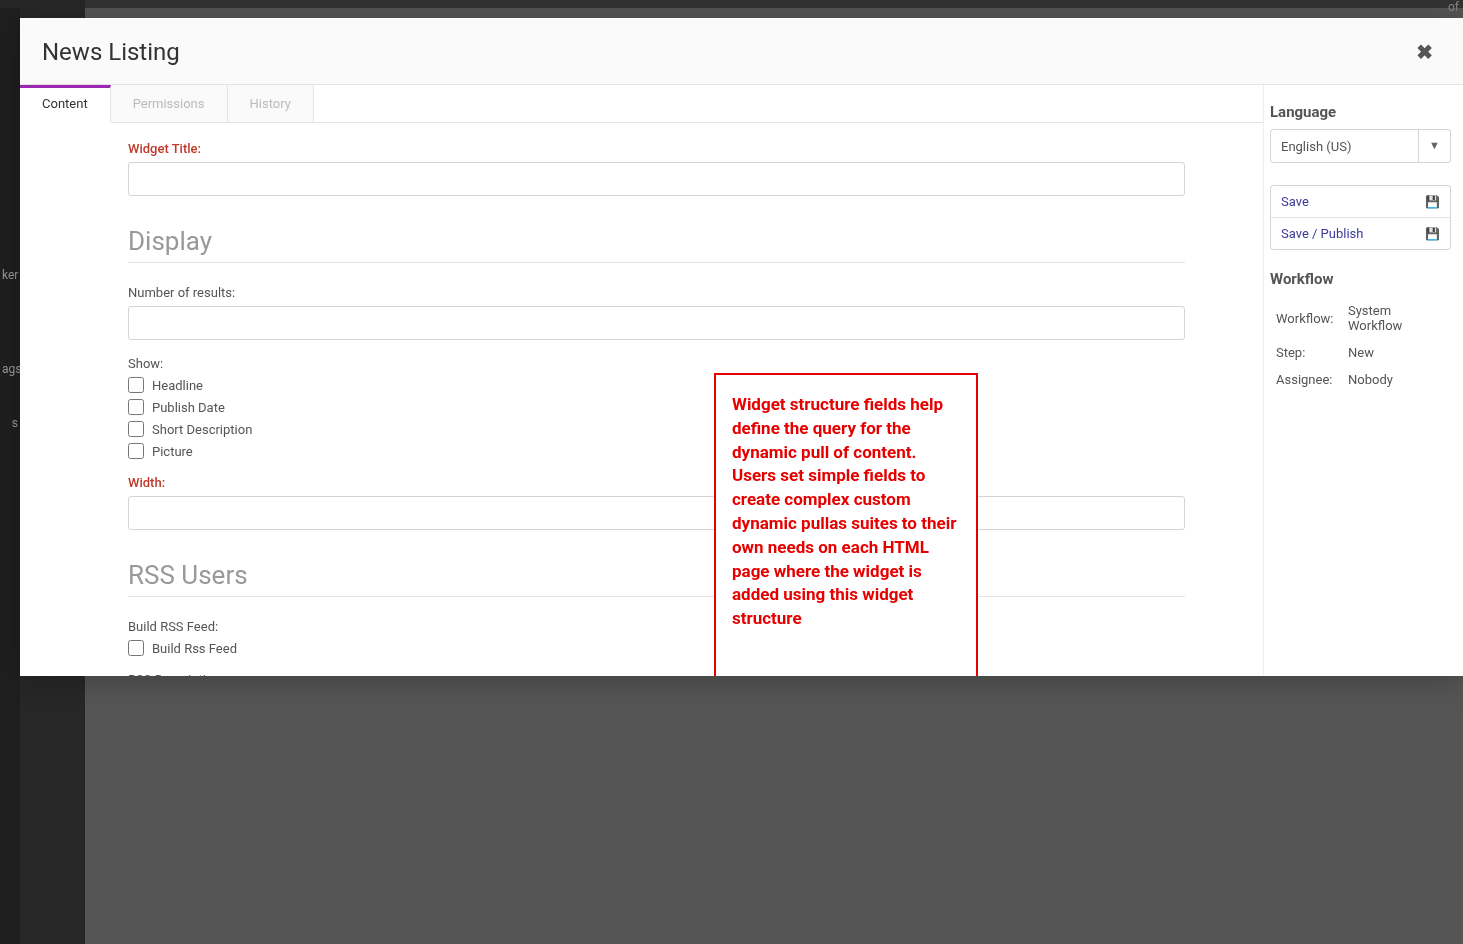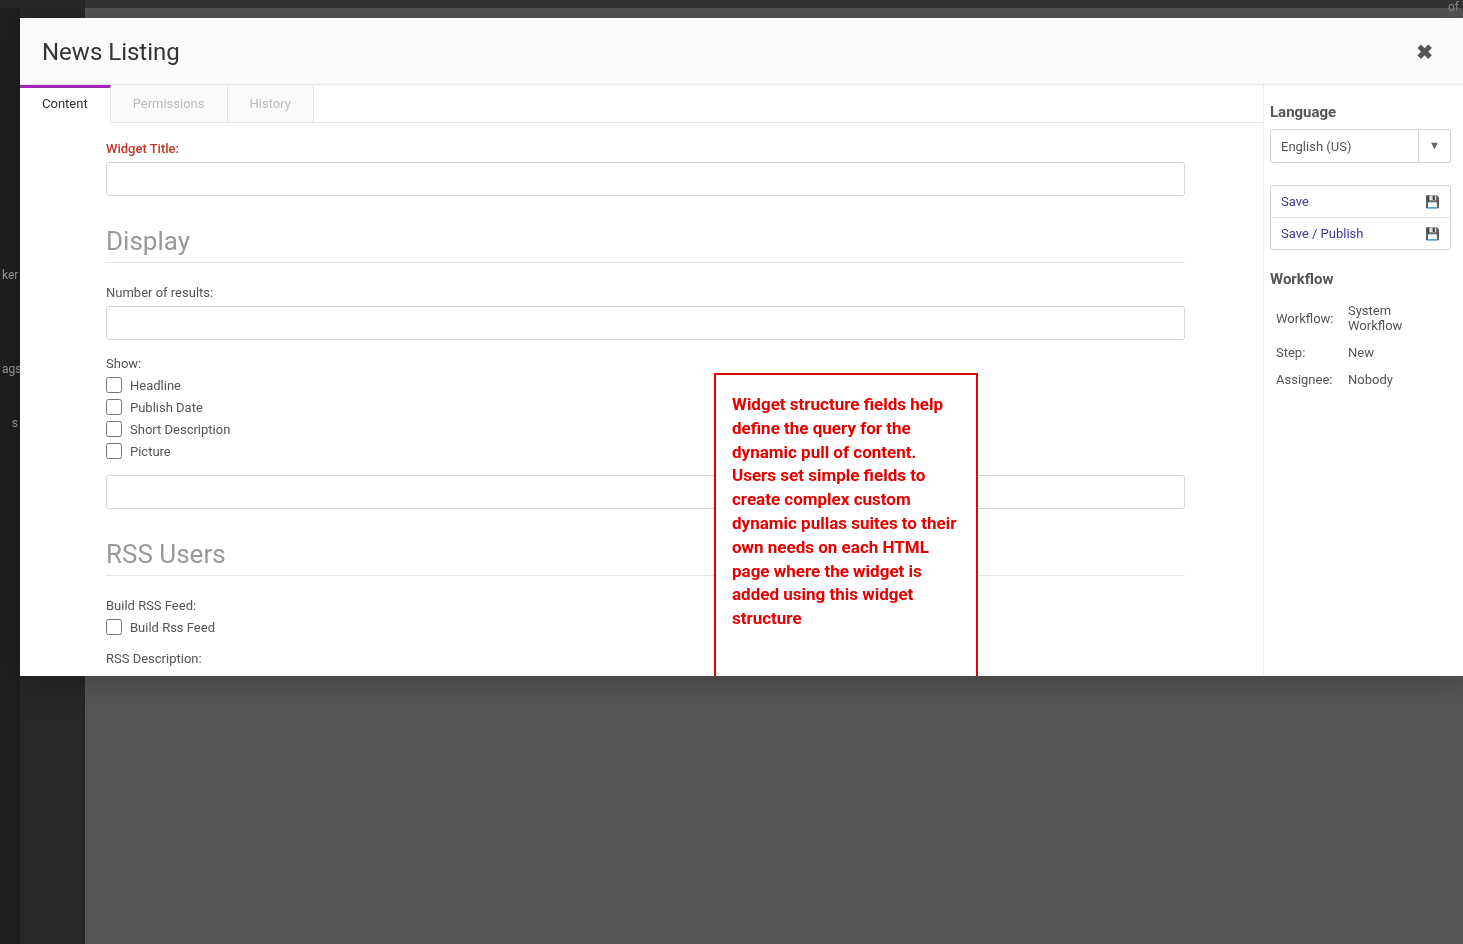--- a/index.html
+++ b/index.html
@@ -102,21 +102,21 @@
   color: #333;
   border-top: 3px solid #9c27b0;
   padding-top: 8px;
   background:#fff;
   border-bottom: 1px solid #fff;
   margin-bottom: -1px;
 }
 .form-area {
   flex: 1;
   overflow-y: auto;
-  padding: 18px 78px 40px 86px;
+  padding: 18px 78px 40px 108px;
   position: relative;
 }
 .field-group { margin-bottom: 16px; }
 .field-label {
   font-size: 13px;
   color: #555;
   margin-bottom: 6px;
   display: block;
 }
 .field-label.required { color: #c0392b; font-weight: 500;}
@@ -297,20 +297,21 @@
             <input type="checkbox" style="">
             <span>Short Description</span>
           </div>
           <div class="checkbox-row">
             <input type="checkbox" style="">
             <span>Picture</span>
           </div>
         </div>
 
         <div class="field-group">
+          <label class="field-label required">Width:</label>
           <input type="text" class="text-input" style="">
         </div>
 
 
         <h2 class="section-heading">RSS Users</h2>
         <hr class="section-divider">
 
         <div class="field-group">
           <label class="field-label">Build RSS Feed:</label>
           <div class="checkbox-row">

